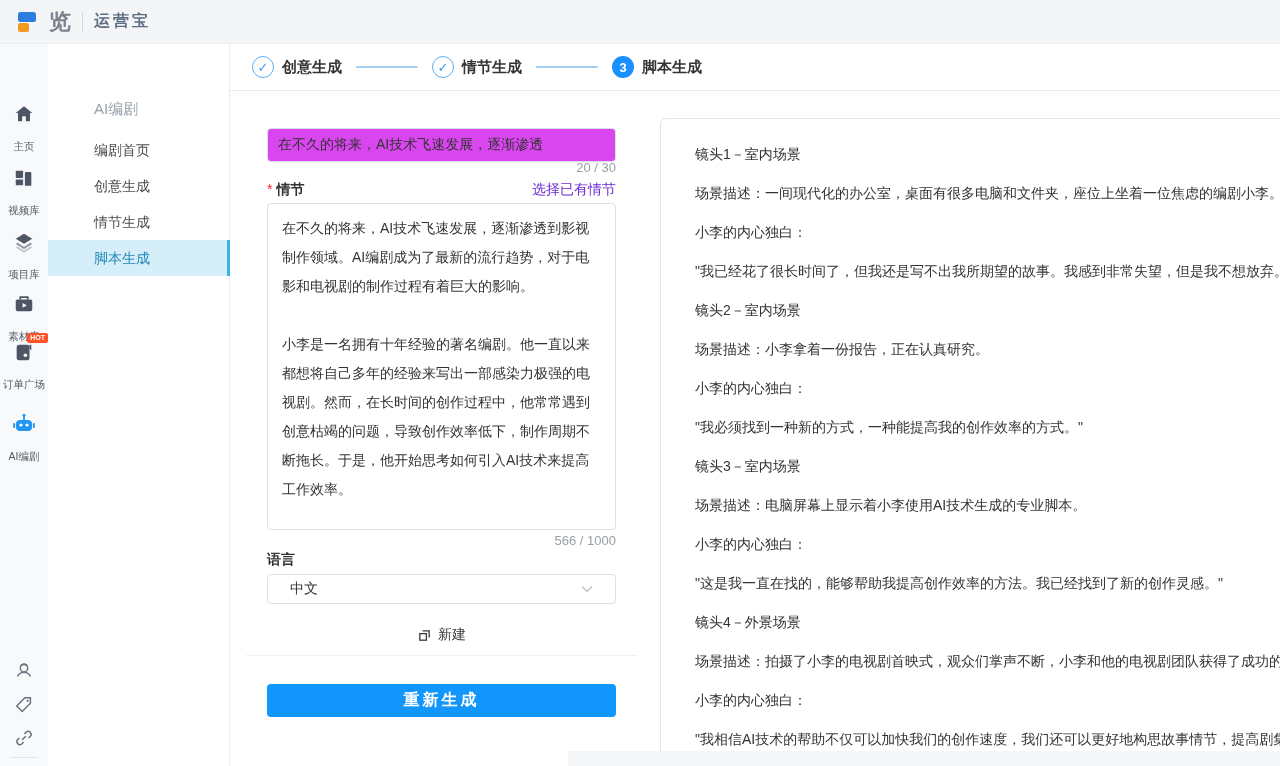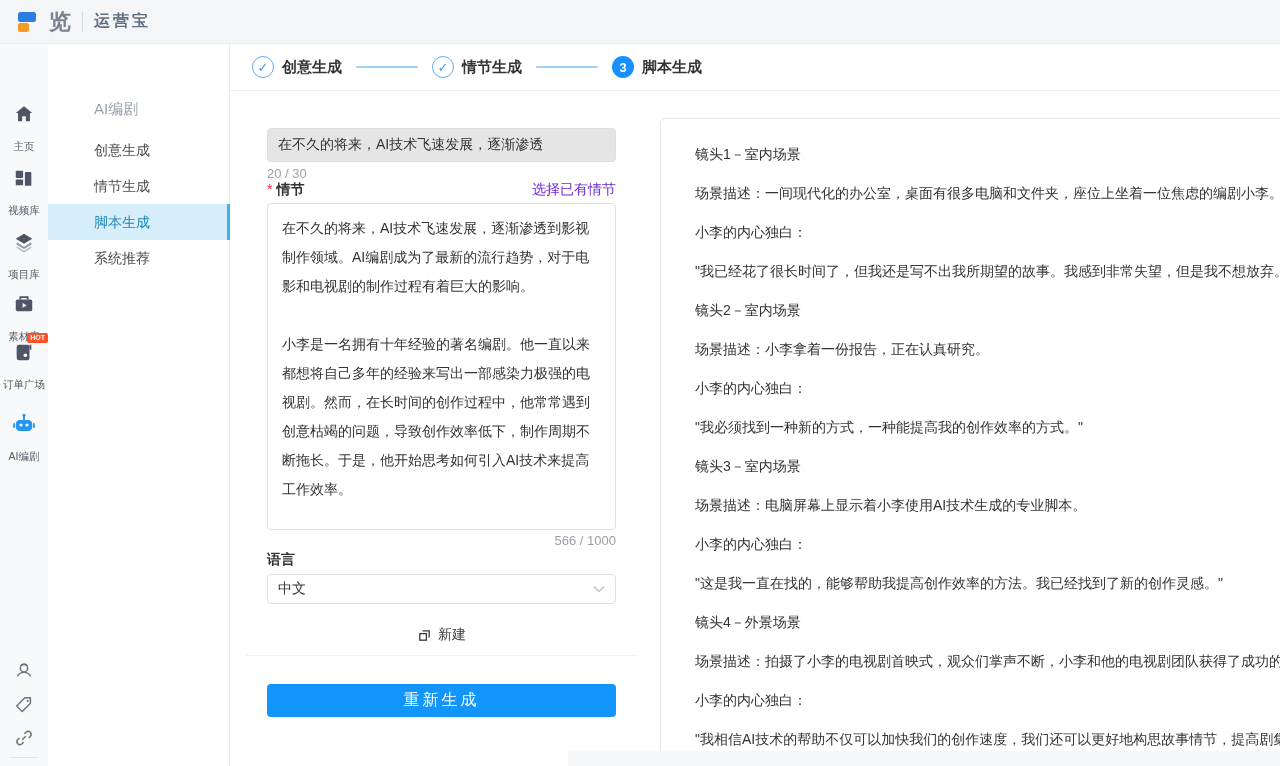--- a/index.html
+++ b/index.html
@@ -37,39 +37,39 @@
     border-bottom:1px solid #eaecef; display:flex; align-items:center; padding-left:22px; }
   .step { display:flex; align-items:center; cursor:pointer; }
   .step-circle { width:22px; height:22px; border-radius:50%; display:flex; align-items:center; justify-content:center; font-size:13px; }
   .step-circle.done { border:1px solid #61aef3; color:#3f9bf4; }
   .step-circle.current { background:#1890ff; color:#fff; font-weight:600; }
   .step-label { margin:0 14px 0 8px; font-size:15px; font-weight:600; color:#333; }
   .step-line { width:62px; height:2px; background:#a3d0f7; border-radius:1px; margin-right:14px; }
 
   
   .idea-input { position:absolute; left:267px; top:128px; width:349px; height:28px; border:1px solid #dcdfe6;
-    border-radius:4px; padding:16px 10px; font-size:14px; color:#333; font-family:inherit; outline:none; background:#e5e5e5; }
-  .idea-counter { position:absolute; left:267px; top:160px; width:349px; font-size:13px; color:#9aa0a6;margin-top:6px; }
+    border-radius:4px; padding:16px 10px; font-size:14px; color:#333; font-family:inherit; outline:none; background:#d946ef; }
+  .idea-counter { position:absolute; left:267px; top:160px; width:349px; text-align:right; font-size:13px; color:#9aa0a6; }
   .plot-row { position:absolute; left:267px; top:181px; width:349px; display:flex; justify-content:space-between; align-items:flex-end; }
   .plot-label { font-size:14px; font-weight:700; color:#333; }
   .required-mark { color:#f5222d; margin-right:4px; font-weight:400; }
   .choose-link { font-size:14px; color:#6d28d9; cursor:pointer; text-decoration:none; }
   .plot-textarea { position:absolute; left:267px; top:203px; width:349px; height:327px; border:1px solid #dcdfe6;
     border-radius:4px; padding:10px 14px; font-size:14px; line-height:29px; color:#333; font-family:inherit;
     resize:none; overflow:hidden; outline:none; background:#fff; }
   .plot-counter { position:absolute; left:267px; top:533px; width:349px; text-align:right; font-size:13px; color:#9aa0a6; }
   .lang-label { position:absolute; left:267px; top:551px; font-size:14px; font-weight:700; color:#333; }
   .lang-select { position:absolute; left:267px; top:574px; width:349px; height:30px; border:1px solid #dcdfe6;
     border-radius:4px; background:#fff; display:flex; align-items:center; justify-content:space-between;
-    padding:0 10px; font-size:14px; color:#333; cursor:pointer; }
+    padding:0 22px; font-size:14px; color:#333; cursor:pointer; }
   .new-btn { position:absolute; left:267px; top:623px; width:349px; height:24px; display:flex;
     align-items:center; justify-content:center; gap:6px; font-size:14px; color:#3a3a3a; cursor:pointer; background:none; border:none; font-family:inherit; }
   .form-divider { position:absolute; left:246px; top:655px; width:391px; height:1px; background:#f0f1f3; }
   .regen-btn { position:absolute; left:267px; top:684px; width:349px; height:33px; background:#1296fb; color:#fff;
-    font-size:16px; font-weight:400; letter-spacing:3px; border:none; border-radius:4px; cursor:pointer; font-family:inherit; }
+    font-size:16px; font-weight:700; letter-spacing:3px; border:none; border-radius:4px; cursor:pointer; font-family:inherit; }
 
   
   .output-panel { position:absolute; left:660px; top:118px; width:760px; height:700px; background:#fff;
     border:1px solid #e4e6eb; border-radius:6px; padding:28px 10px 10px 34px; overflow:hidden; }
   .output-panel p { font-size:14px; color:#333; line-height:15px; margin:0 0 24px 0; white-space:nowrap; }
 
   .hscroll { position:absolute; left:568px; top:751px; width:712px; height:15px; background:#f5f6f8; }
 </style>
 </head>
 <body>
@@ -173,24 +173,24 @@
           <path d="M11.5 16.5l-2 2a3.2 3.2 0 01-4.5-4.5l2-2" stroke="#6a7280" stroke-width="1.6" fill="none"></path>
         </svg>
     </div>
     <div class="rail-hr" style="top:713px"></div>
 
   </nav>
 
   <aside class="sidebar">
     <div class="sidebar-title">AI编剧</div>
     <div class="menu">
+      <div class="menu-item">编剧首页</div>
       <div class="menu-item">创意生成</div>
       <div class="menu-item">情节生成</div>
       <div class="menu-item active">脚本生成</div>
-      <div class="menu-item">系统推荐</div>
     </div>
   </aside>
 
   <div class="stepper">
     <div class="step">
       <span class="step-circle done">✓</span>
       <span class="step-label">创意生成</span>
     </div>
     <span class="step-line"></span>
     <div class="step">

